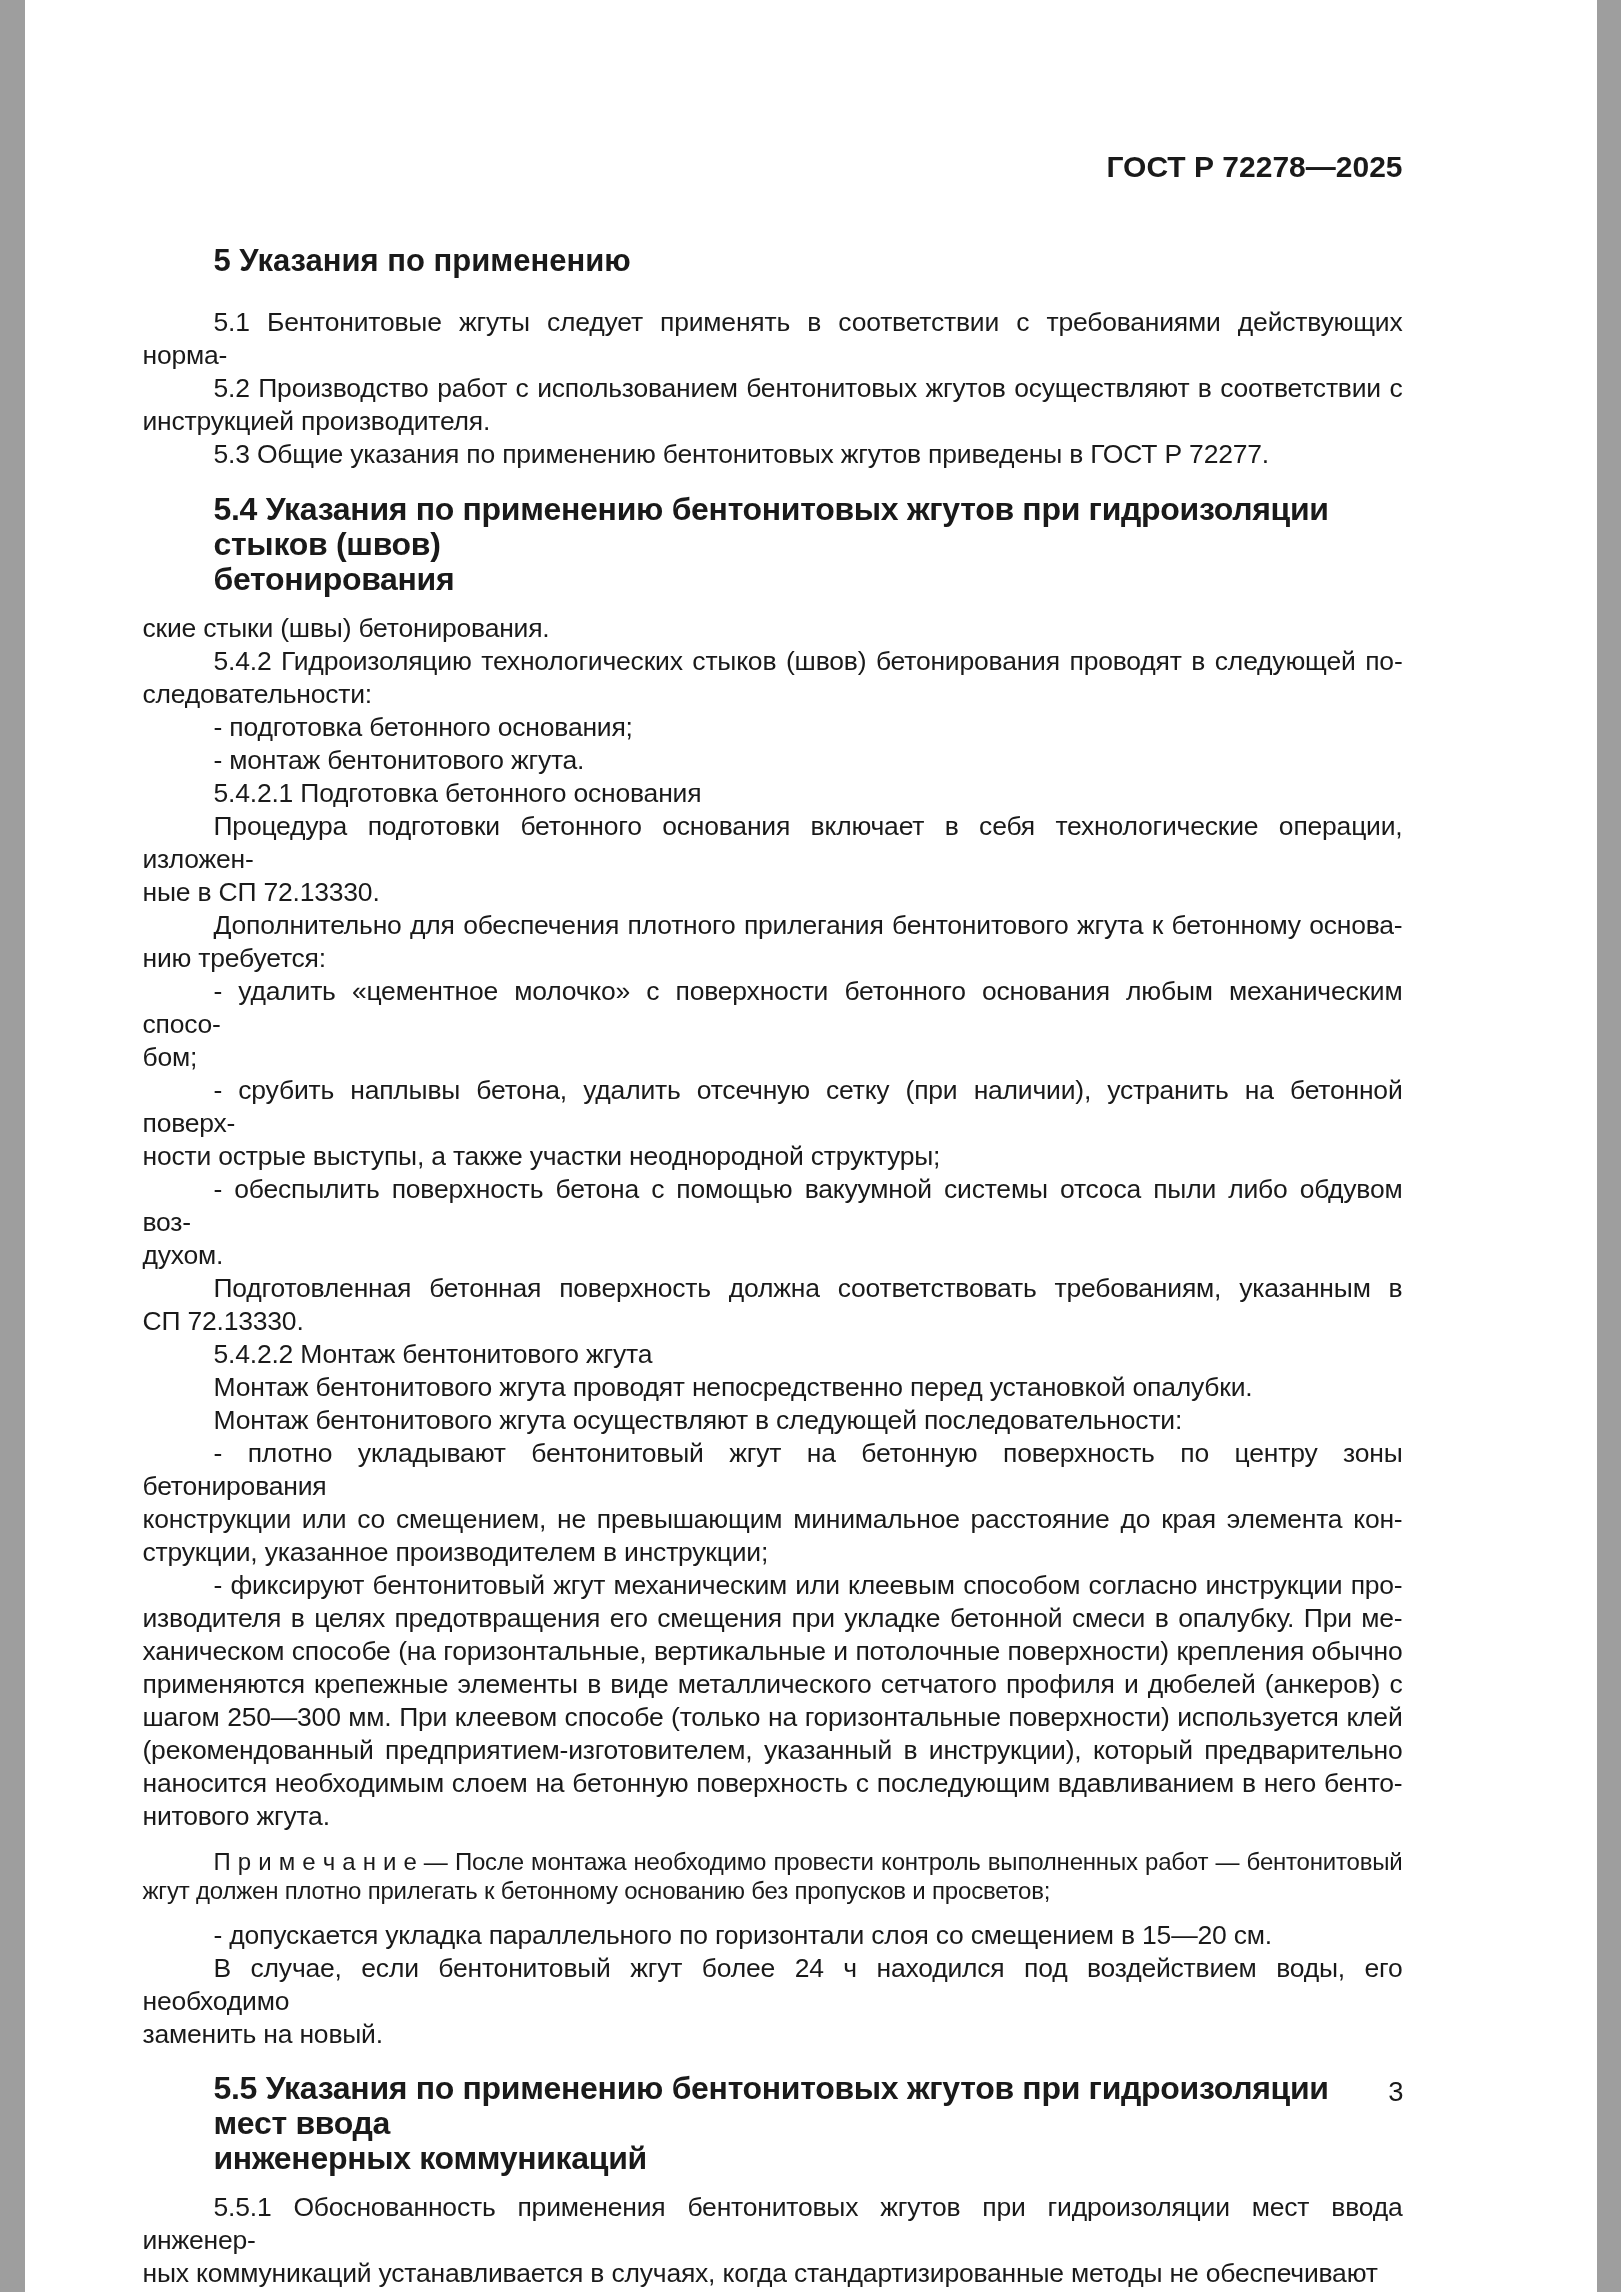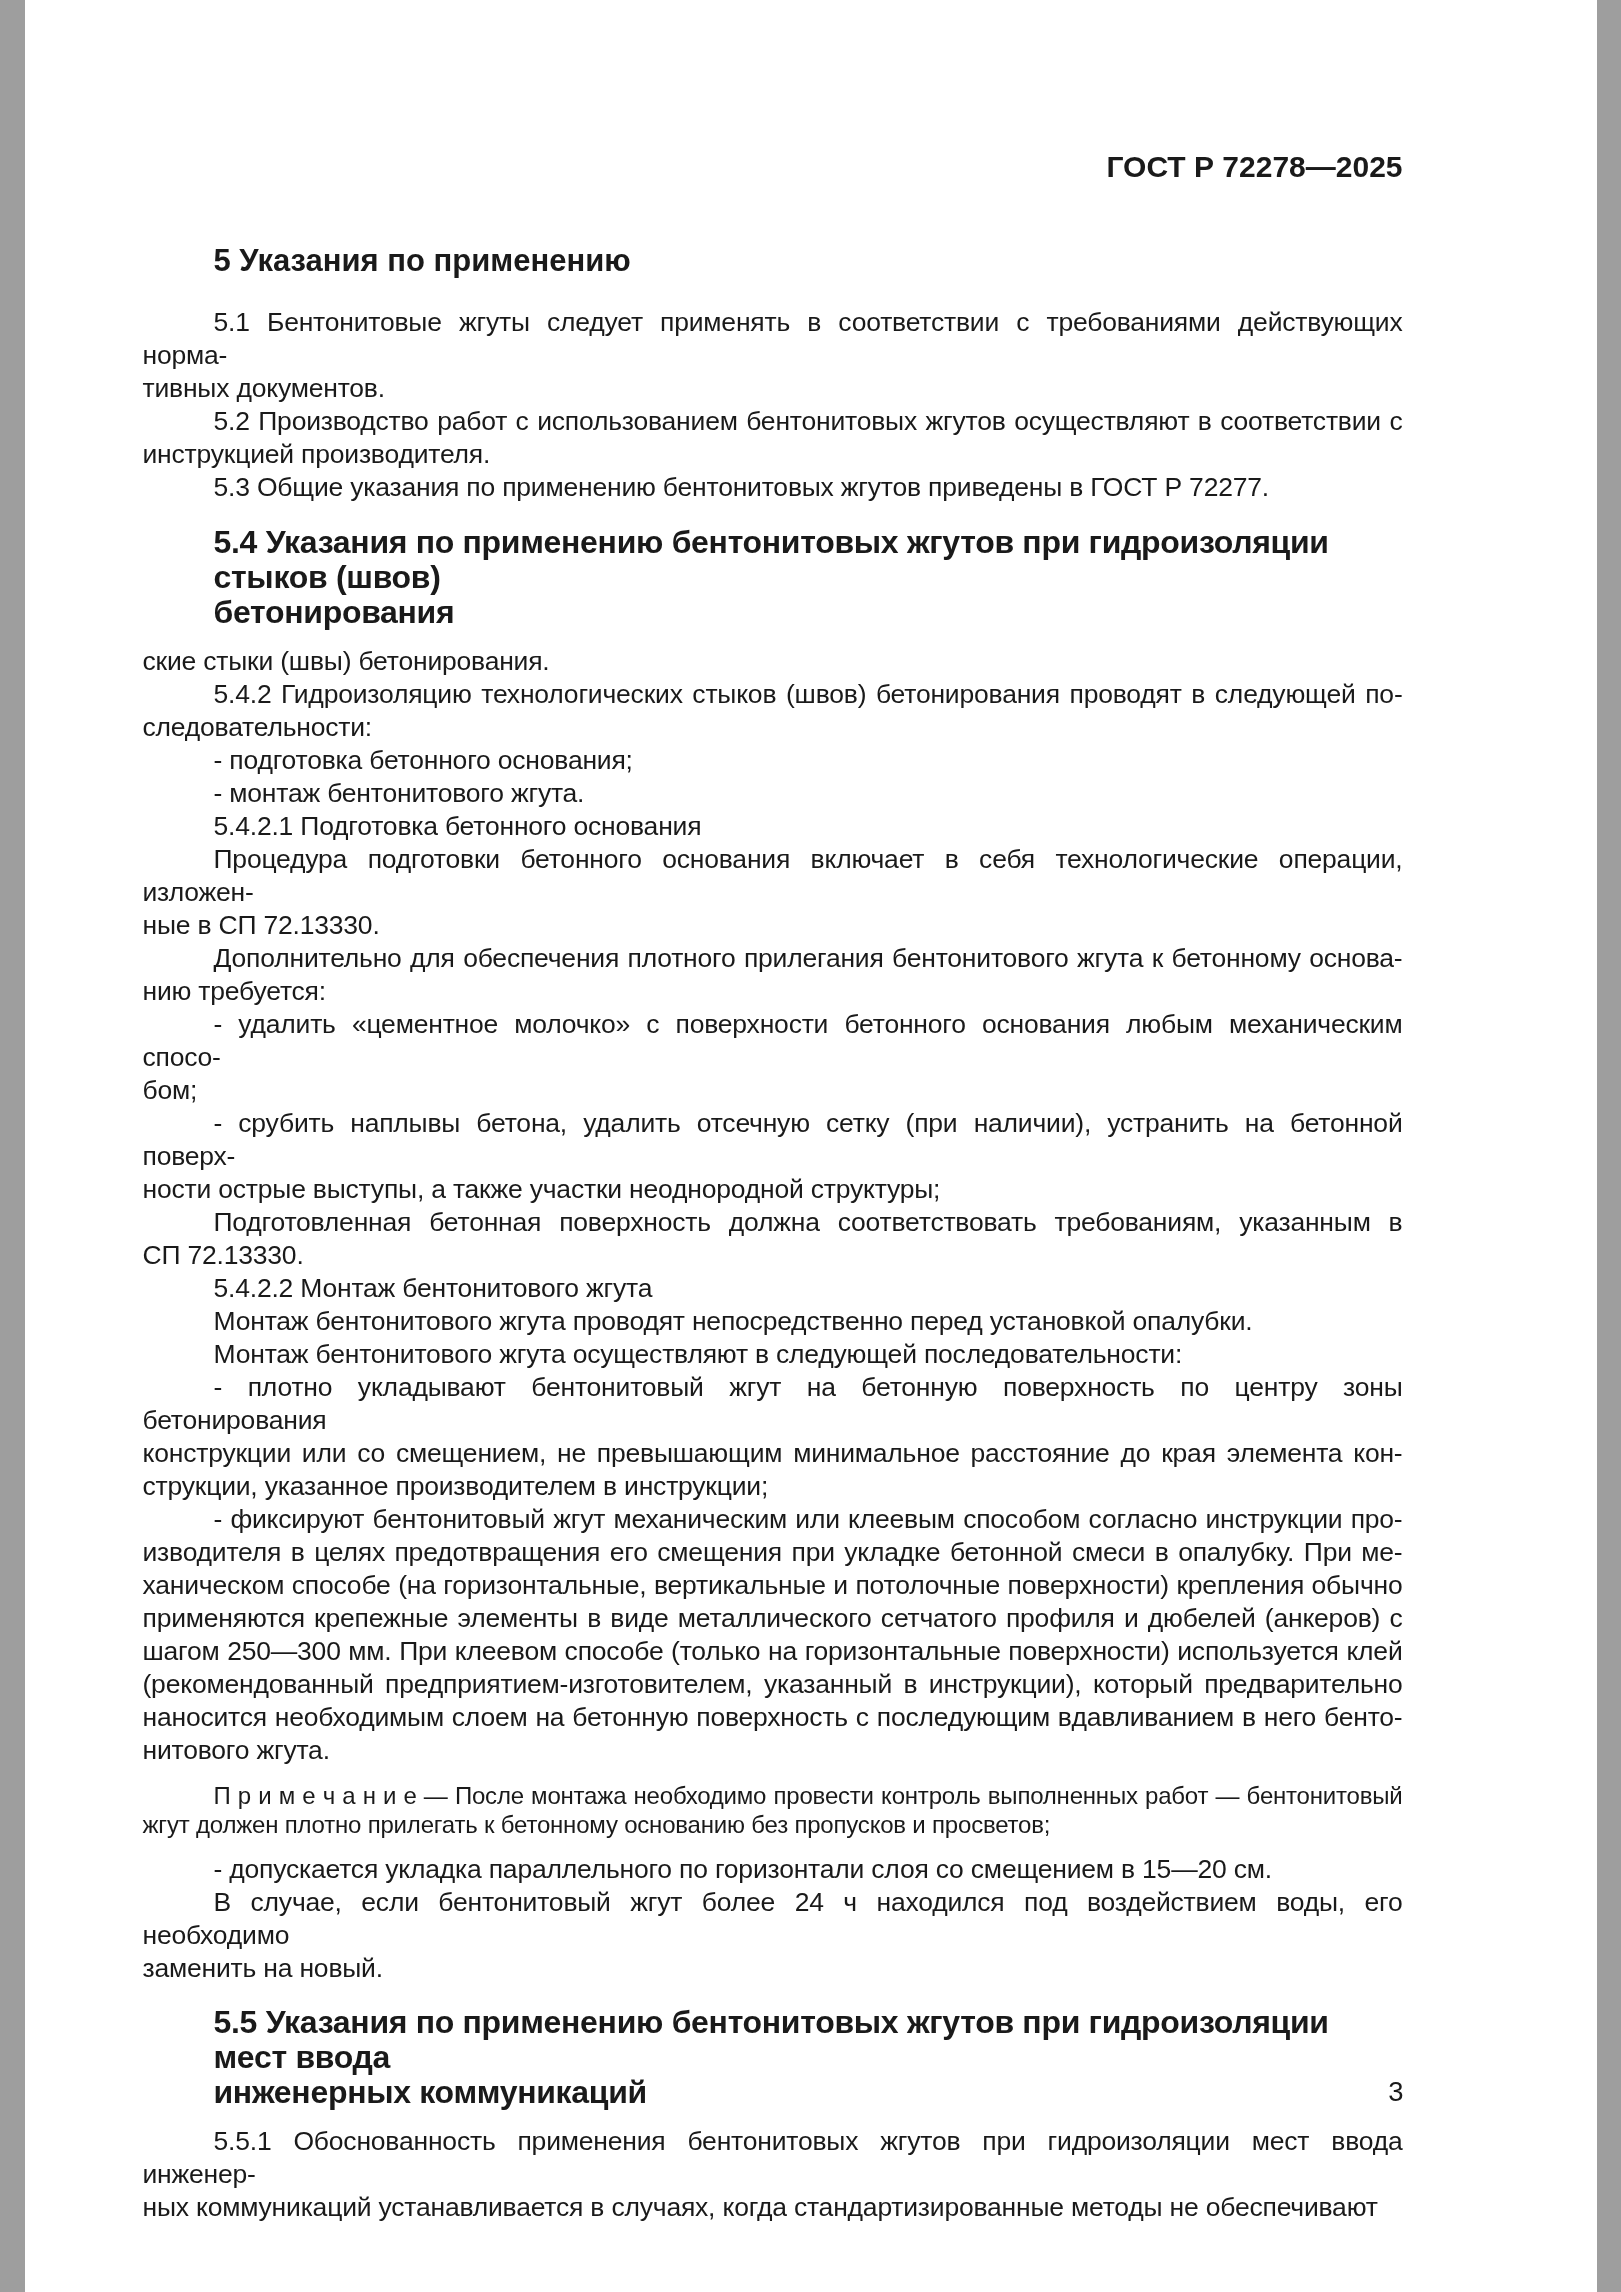--- a/index.html
+++ b/index.html
@@ -67,21 +67,20 @@
 
 <div class="page">
   <div class="col">
     <div class="doc-code">ГОСТ Р 72278—2025</div>
     <div>
         <div class="blk h1">
           <div class="ln first last">5 Указания по применению</div>
         </div>
         <div class="blk p">
           <div class="ln first">5.1 Бентонитовые жгуты следует применять в соответствии с требованиями действующих норма-</div>
-          <div class="ln last">тивных документов.</div>
         </div>
         <div class="blk p">
           <div class="ln first">5.2 Производство работ с использованием бентонитовых жгутов осуществляют в соответствии с</div>
           <div class="ln last">инструкцией производителя.</div>
         </div>
         <div class="blk p">
           <div class="ln first last">5.3 Общие указания по применению бентонитовых жгутов приведены в ГОСТ Р 72277.</div>
         </div>
         <div class="blk h2">
           <div class="ln first">5.4 Указания по применению бентонитовых жгутов при гидроизоляции стыков (швов)</div>
@@ -111,20 +110,24 @@
           <div class="ln first">Дополнительно для обеспечения плотного прилегания бентонитового жгута к бетонному основа-</div>
           <div class="ln last">нию требуется:</div>
         </div>
         <div class="blk p">
           <div class="ln first">- удалить «цементное молочко» с поверхности бетонного основания любым механическим спосо-</div>
           <div class="ln last">бом;</div>
         </div>
         <div class="blk p">
           <div class="ln first">- срубить наплывы бетона, удалить отсечную сетку (при наличии), устранить на бетонной поверх-</div>
           <div class="ln last">ности острые выступы, а также участки неоднородной структуры;</div>
+        </div>
+        <div class="blk p">
+          <div class="ln first">- обеспылить поверхность бетона с помощью вакуумной системы отсоса пыли либо обдувом воз-</div>
+          <div class="ln last">духом.</div>
         </div>
         <div class="blk p">
           <div class="ln first">Подготовленная бетонная поверхность должна соответствовать требованиям, указанным в</div>
           <div class="ln last">СП 72.13330.</div>
         </div>
         <div class="blk p">
           <div class="ln first last">5.4.2.2 Монтаж бентонитового жгута</div>
         </div>
         <div class="blk p">
           <div class="ln first last">Монтаж бентонитового жгута проводят непосредственно перед установкой опалубки.</div>

